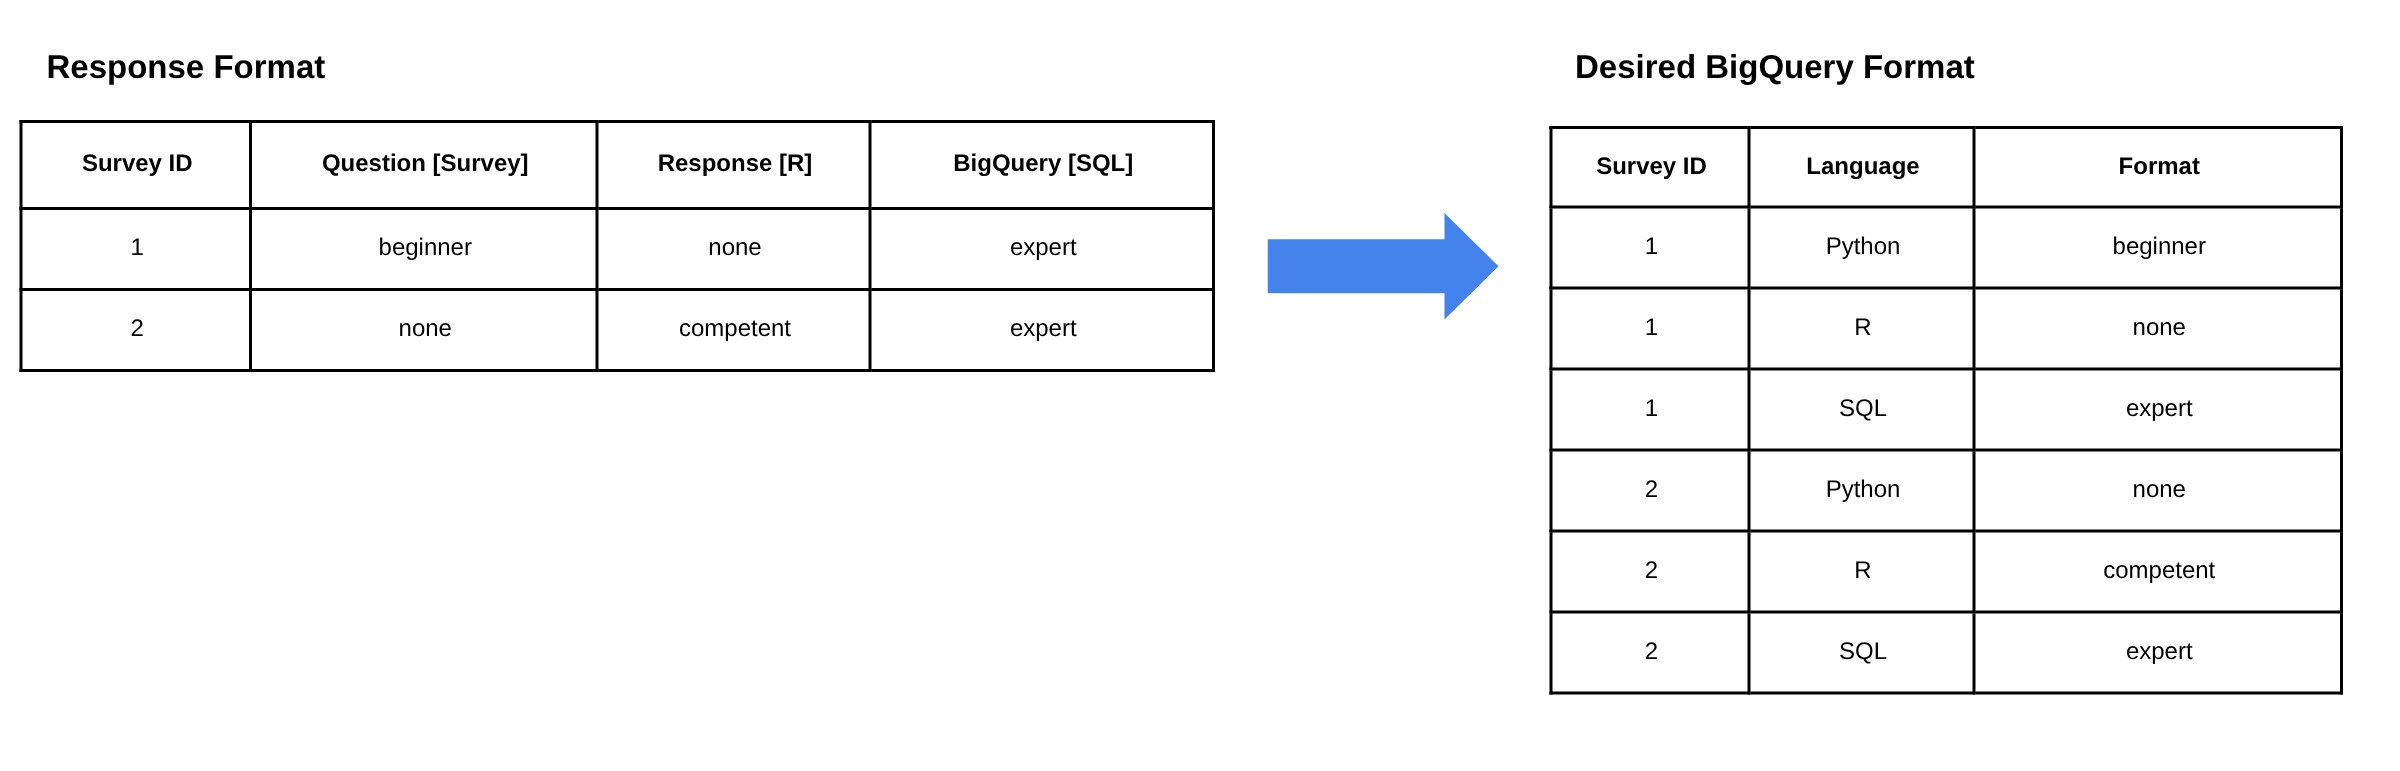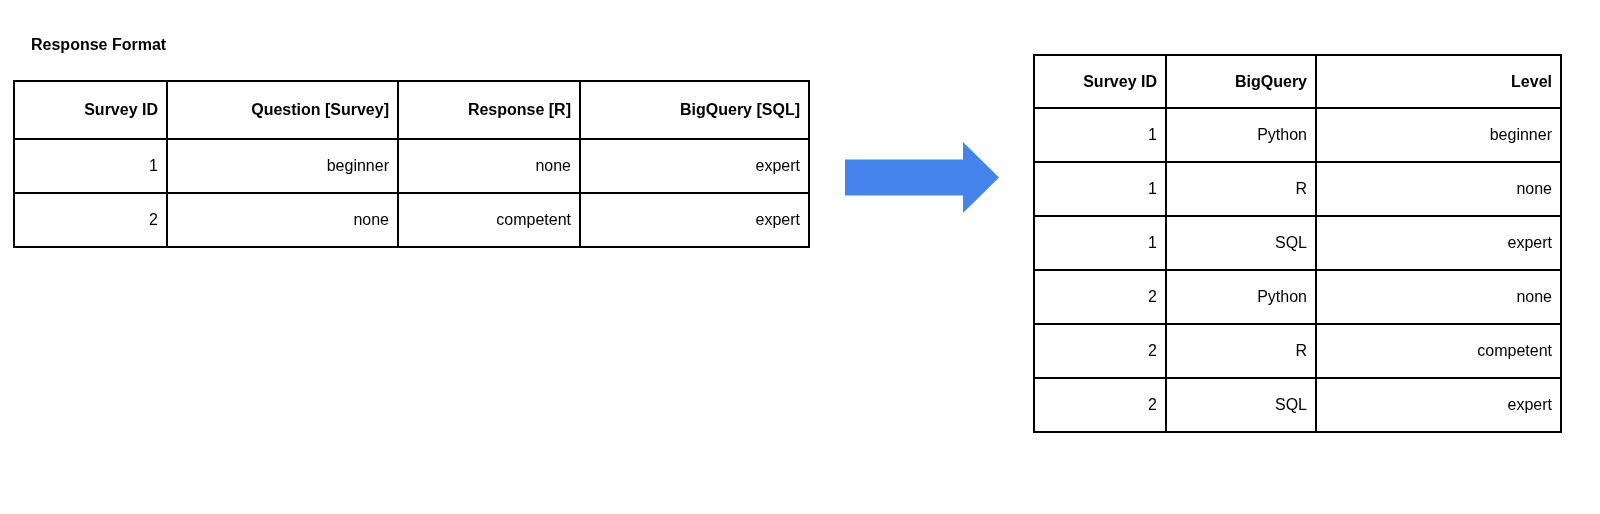--- a/index.html
+++ b/index.html
@@ -10,39 +10,39 @@
     height: 514px;
     background: #ffffff;
     font-family: "Liberation Sans", sans-serif;
     color: #000000;
     overflow: hidden;
   }
   .section { position: absolute; top: 30px; }
   .section-left  { left: 13px; }
   .section-right { left: 1033px; }
   .section-title {
-    font-size: 16px;
+    font-size: 22px;
     font-weight: bold;
     line-height: 30px;
     color: #000000;
     white-space: nowrap;
   }
   .section-left  .section-title { margin-left: 18px; }
   .section-right .section-title { margin-left: 17px; }
   table {
     border-collapse: collapse;
     table-layout: fixed;
     background: #ffffff;
   }
   .table-left  { margin-top: 20px; }
   .table-right { margin-top: 24px; }
   th, td {
     border: 2px solid #000000;
     font-size: 16px;
-    text-align: right;
+    text-align: center;
     vertical-align: middle;
     padding: 0 8px 0 10px;
     overflow: hidden;
     white-space: nowrap;
   }
   th { font-weight: bold; }
   td { font-weight: normal; }
   .table-left thead tr { height: 58px; }
   .table-left tbody tr { height: 54px; }
   .table-right thead tr { height: 53px; }
@@ -91,31 +91,32 @@
         </tr>
       </tbody>
     </table>
   </div>
 
   <svg class="arrow-svg" width="154" height="71" viewBox="0 0 154 71" aria-hidden="true">
     <polygon points="0,17.5 118,17.5 118,0 154,35.5 118,71 118,53.5 0,53.5" fill="#4583EC"></polygon>
   </svg>
 
   <div class="section section-right">
+    <div class="section-title">Desired BigQuery Format</div>
     <table class="table-right">
       <colgroup>
         <col style="width:132px">
           <col style="width:150px">
           <col style="width:245px">
       </colgroup>
       <thead>
         <tr>
           <th>Survey ID</th>
-          <th>BigQuery</th>
-          <th>Level</th>
+          <th>Language</th>
+          <th>Format</th>
         </tr>
       </thead>
       <tbody>
         <tr>
           <td>1</td>
           <td>Python</td>
           <td>beginner</td>
         </tr>
         <tr>
           <td>1</td>

